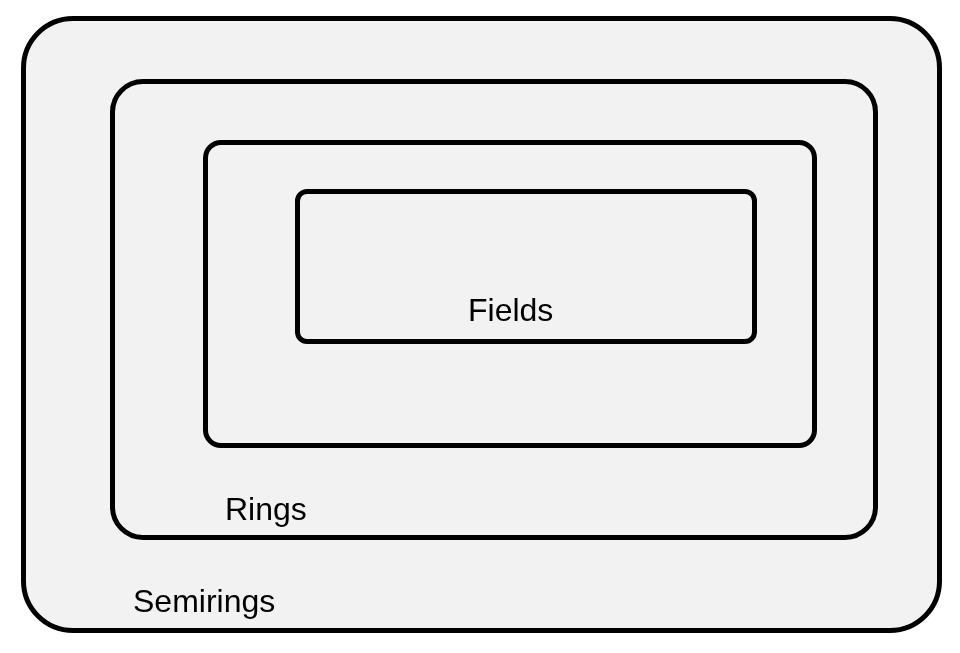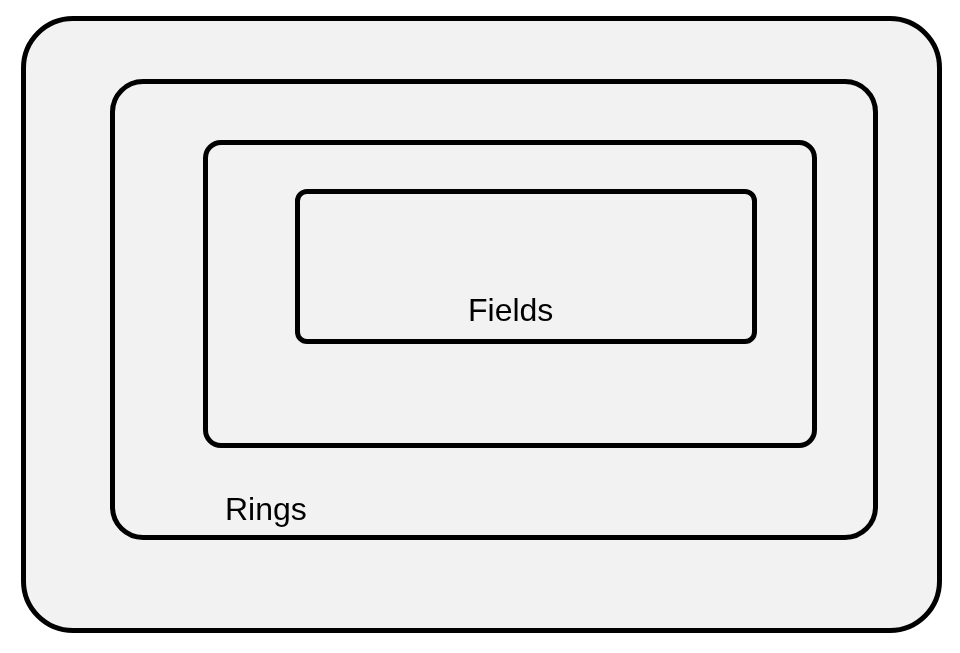--- a/index.html
+++ b/index.html
@@ -58,20 +58,21 @@
     width: 462px; height: 155px;
     border-radius: 12px;
   }
   .label-fields { left: 168px; top: 100px; }
 </style>
 </head>
 <body>
 
 <div class="canvas">
   <div class="set-box box-semirings">
+    <span class="set-label label-semirings">Semirings</span>
 
     <div class="set-box box-rings">
       <span class="set-label label-rings">Rings</span>
 
       <div class="set-box box-commutative">
 
         <div class="set-box box-fields">
           <span class="set-label label-fields">Fields</span>
         </div>
 

